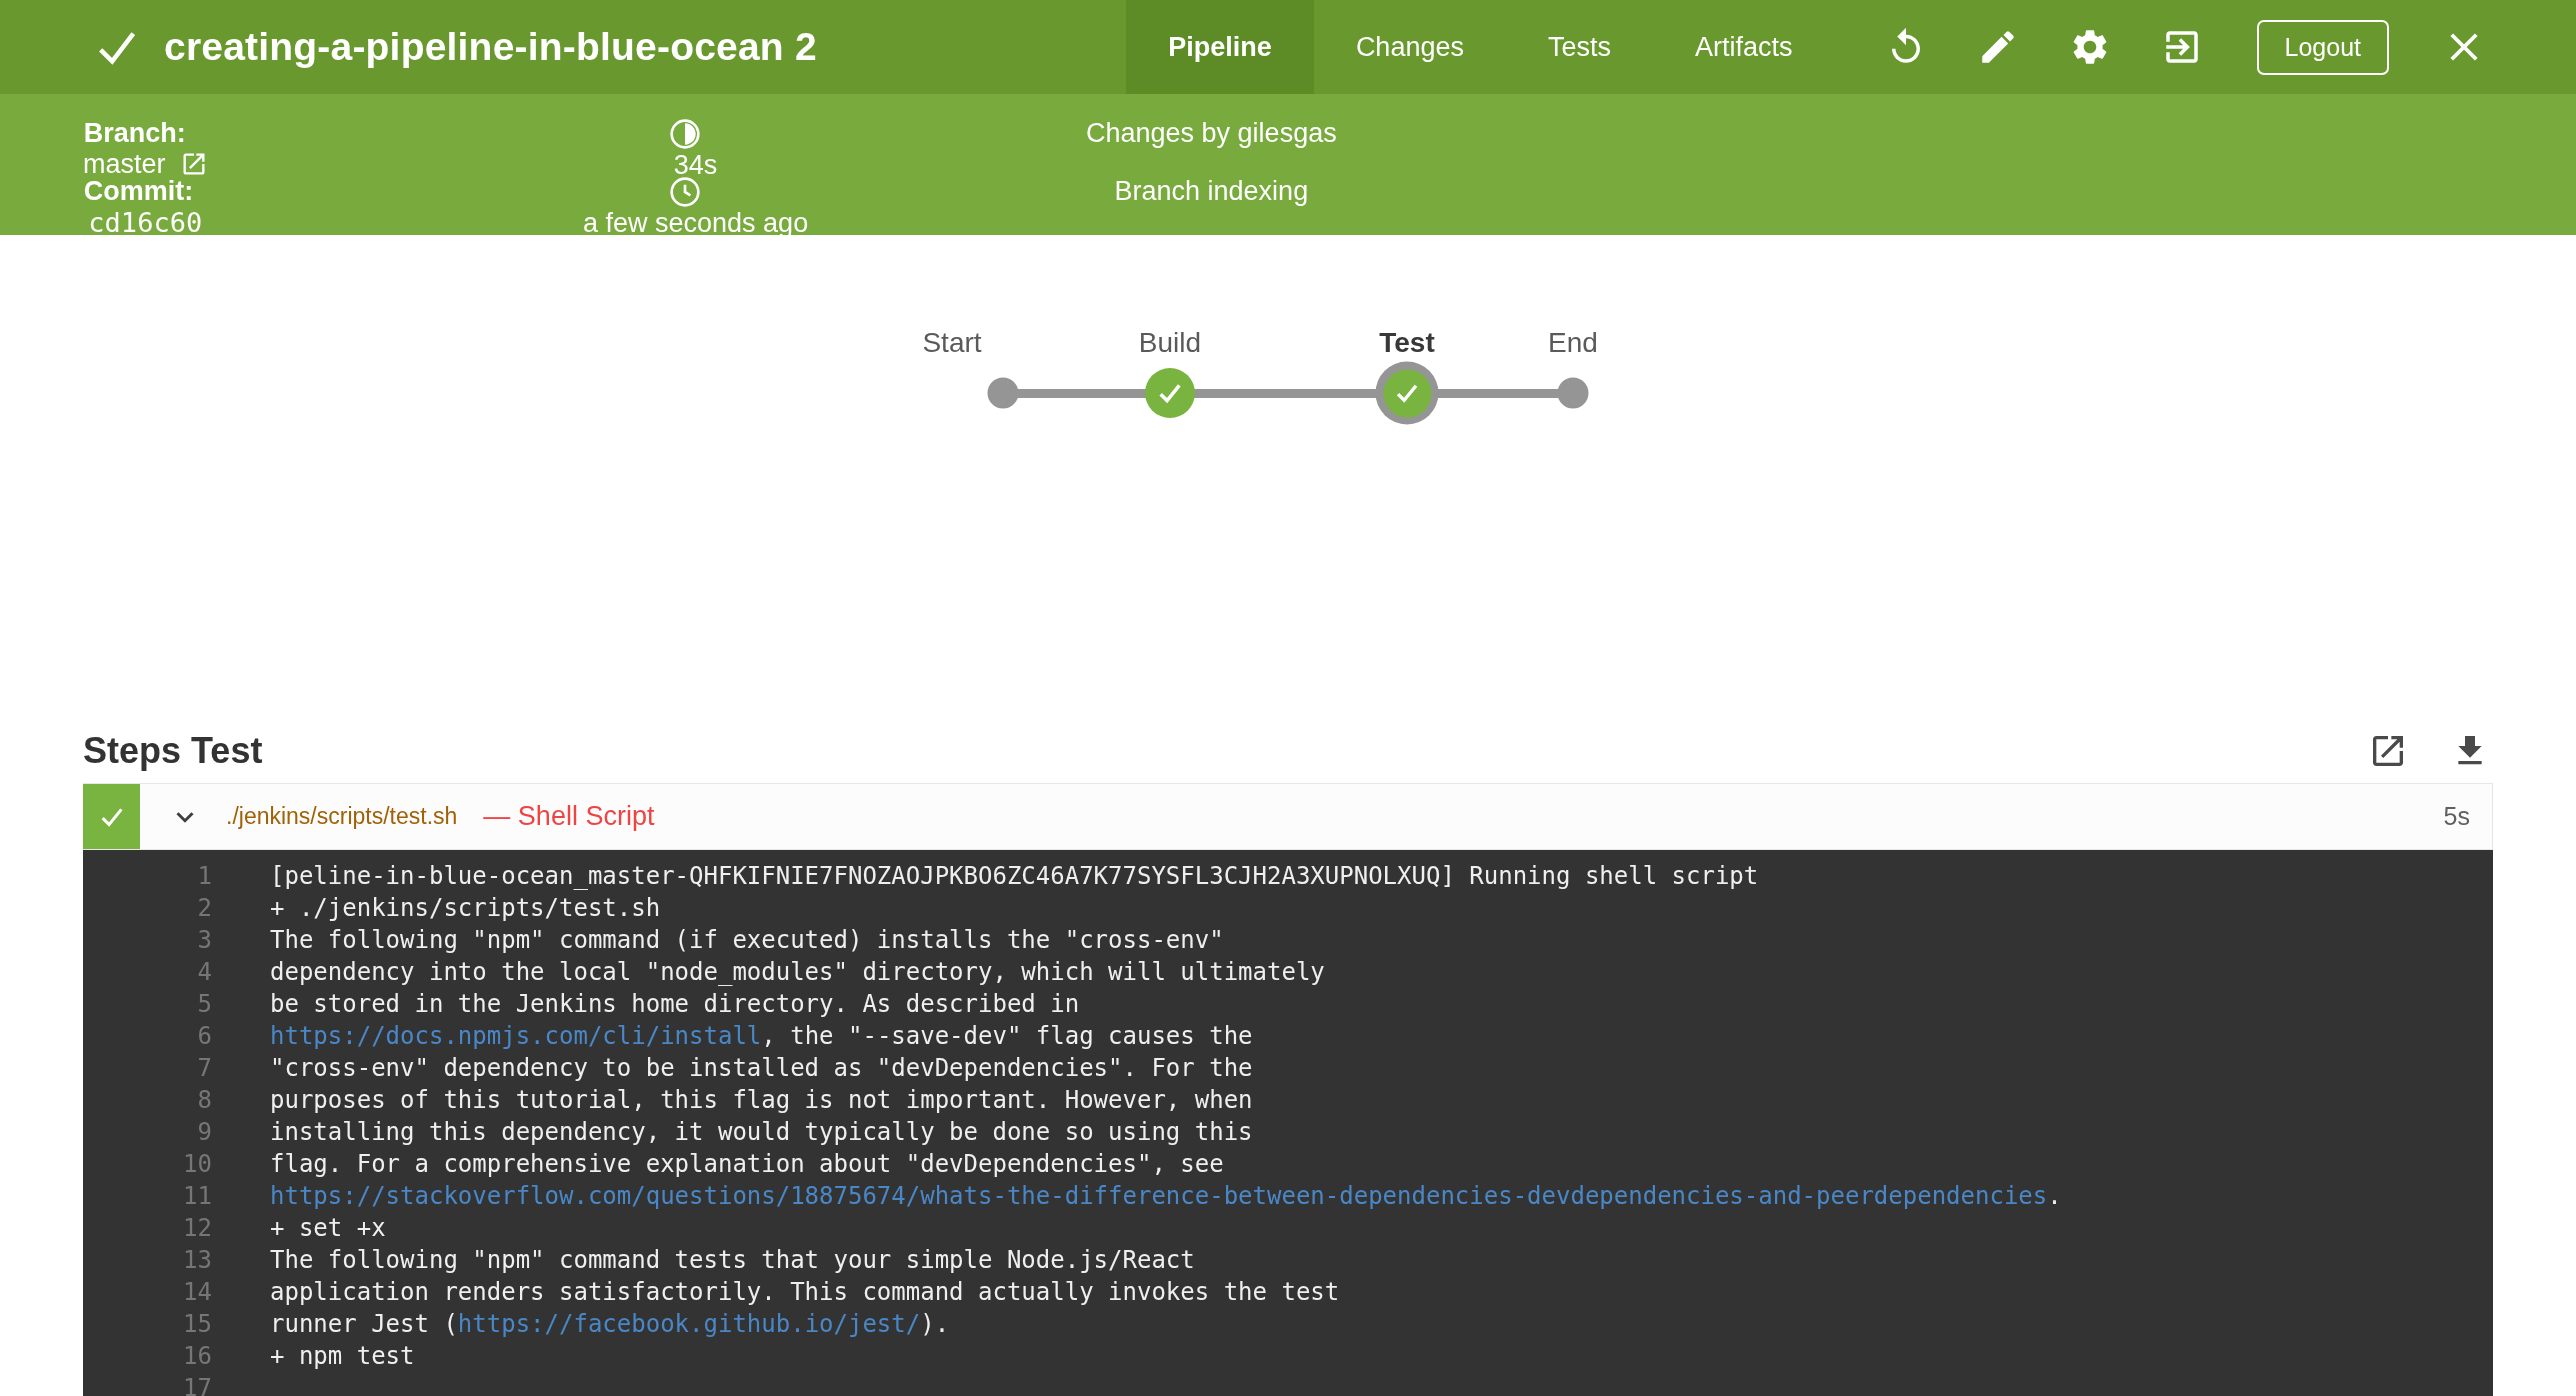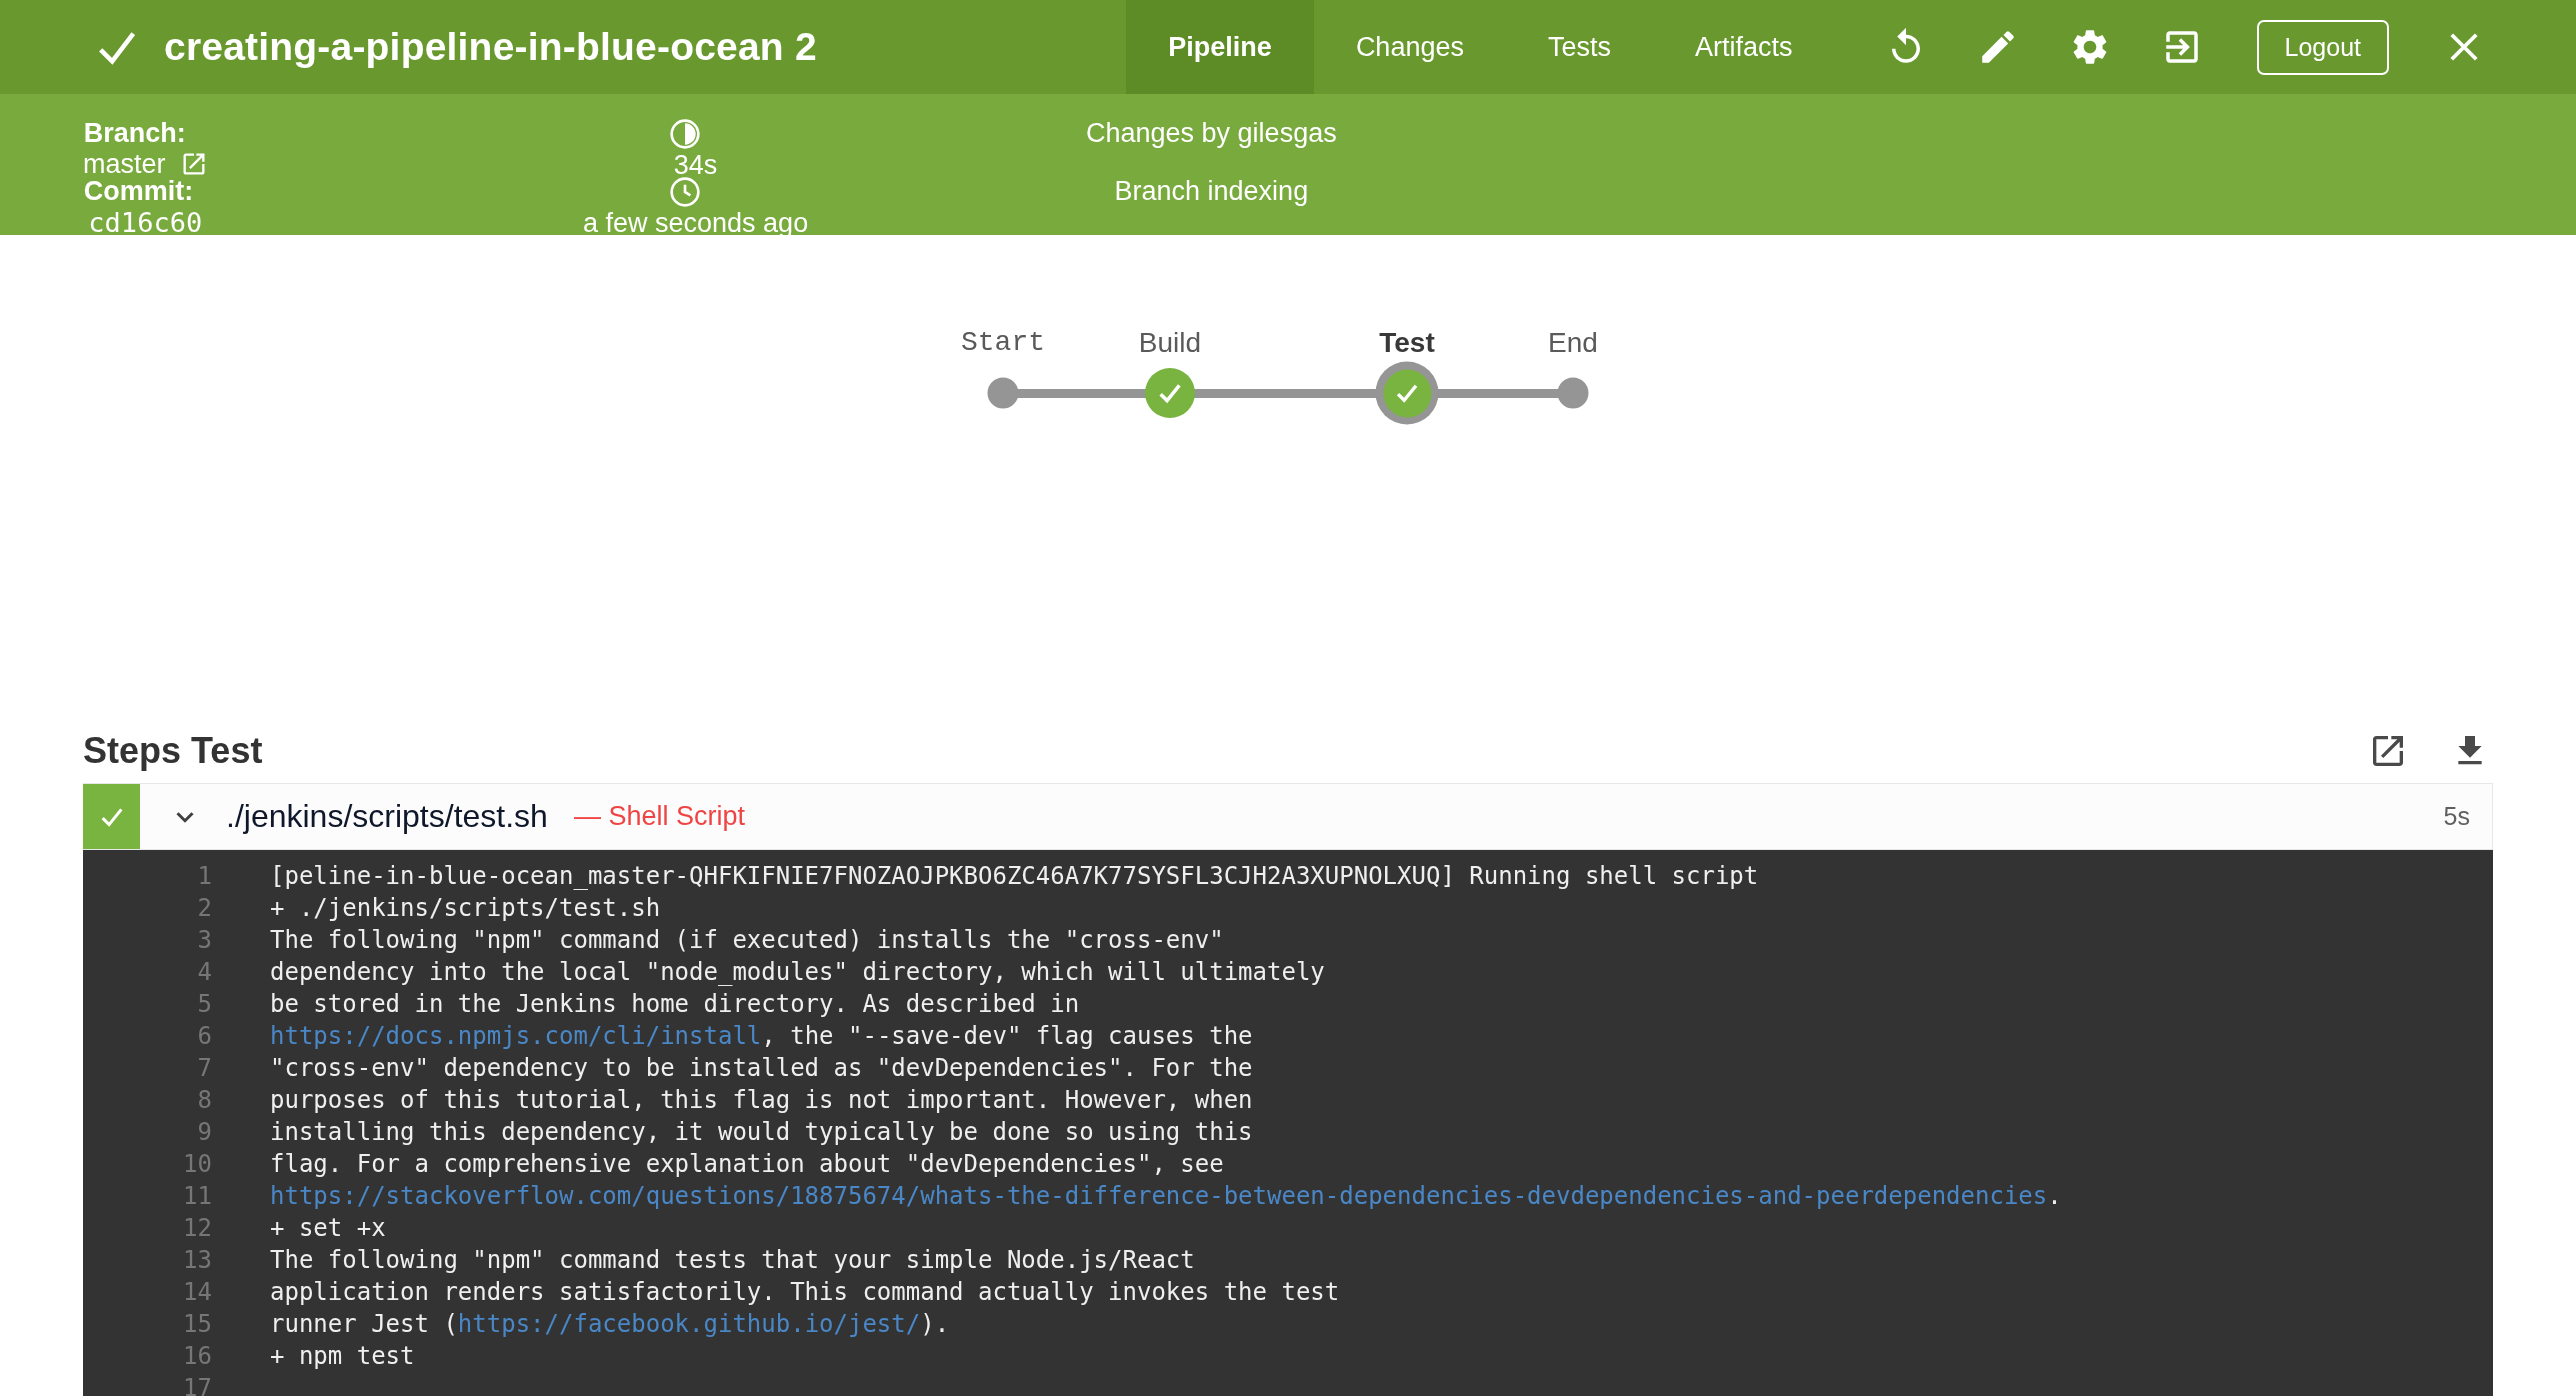--- a/index.html
+++ b/index.html
@@ -55,21 +55,21 @@
   .steps-title { font-size:36px; font-weight:700; color:#333; }
   .steps-actions { margin-left:auto; display:flex; gap:36px; }
   .steps-actions .icon-btn svg { width:40px; height:40px; }
 
   .step-row { position:absolute; left:83px; top:783px; width:2410px; height:67px; background:#fcfcfc;
      border:1px solid #e7e7e7; border-left:none; display:flex; align-items:center; cursor:pointer; }
   .step-status { width:57px; height:100%; background:#7ab440; flex:none;
      display:flex; align-items:center; justify-content:center; }
   .step-status svg { width:28px; height:28px; }
   .step-chevron { margin:0 26px 0 30px; width:30px; height:30px; flex:none; }
-  .step-name { font-size:32px; color:#0f172a; }
+  .step-name { font-size:23px; color:#a16207; }
   .step-kind { font-size:27px; color:#ef4444; margin-left:26px; }
   .step-duration { margin-left:auto; margin-right:22px; font-size:25px; color:#5f5f5f; }
 
   
   .console { position:absolute; left:83px; top:850px; width:2410px; height:547px; background:#333333;
      overflow:hidden; padding-top:10px; font-family:"DejaVu Sans Mono", monospace; font-size:24px; }
   .c-line { display:flex; height:32px; line-height:32px; white-space:pre; }
   .c-num { width:129px; flex:none; text-align:right; color:#767676; }
   .c-text { margin-left:58px; color:#efefef; }
   .c-link { color:#4a87c7; cursor:pointer; }
@@ -159,21 +159,21 @@
   </div>
 
   <div class="info-col col-causes">
     <div class="info-row">Changes by gilesgas</div>
     <div class="info-row">Branch indexing</div>
   </div>
 </div>
 
 <div class="graph" id="graph">
     <div class="graph-line" style="left: 1003px; width: 571px;"></div>
-    <div class="g-label" style="left: 1003px; font-family: Liberation Mono, monospace;">Start</div>
+    <div class="g-label" style="left: 952px;">Start</div>
     <div class="g-node g-dot" style="left: 1003px;"></div>
     <div class="g-label" style="left: 1170px;">Build</div>
     <div class="g-node g-success" style="left: 1170px;">
       <svg viewBox="0 0 24 24">
         <polyline points="4,13 9.5,18.5 20,5.5" fill="none" stroke="#fff" stroke-width="3"></polyline>
       </svg>
     </div>
     <div class="g-label selected" style="left: 1407px;">Test</div>
     <div class="g-node g-ring" style="left: 1407px;">
       <div class="g-inner">

